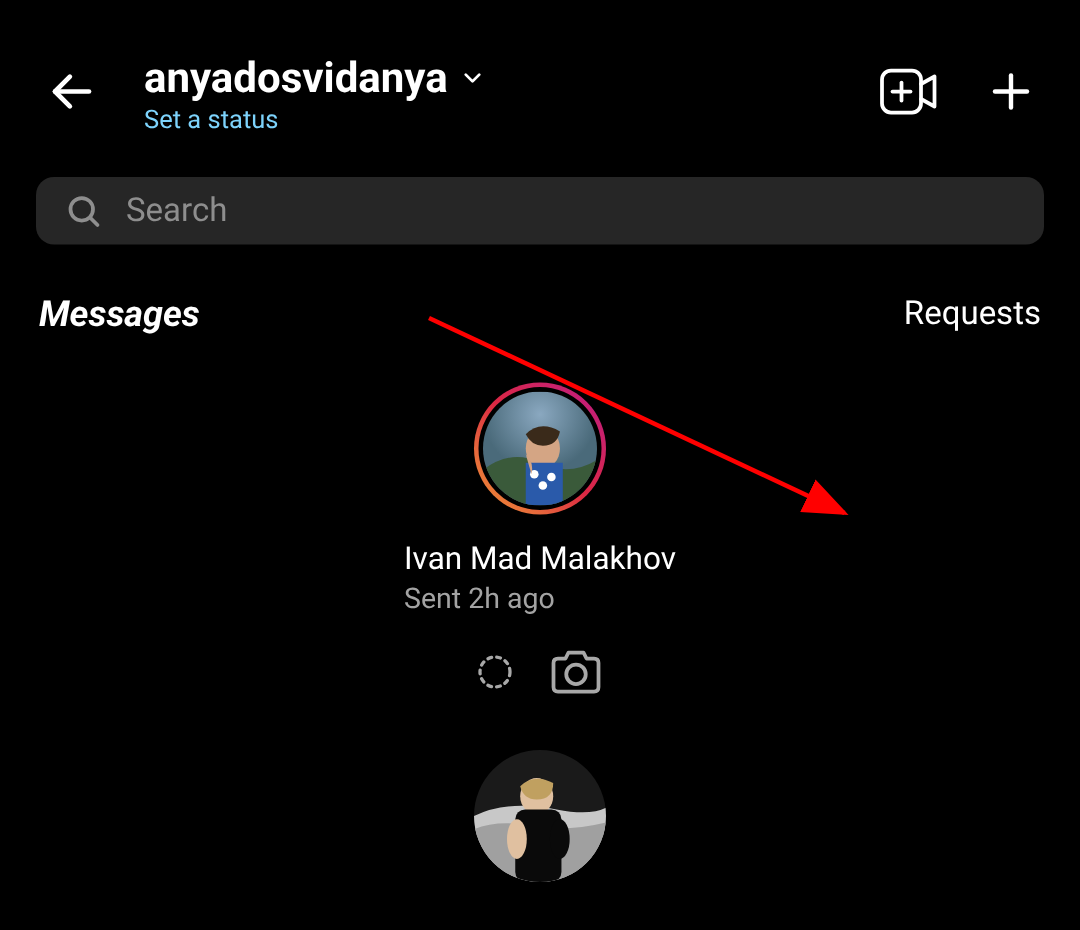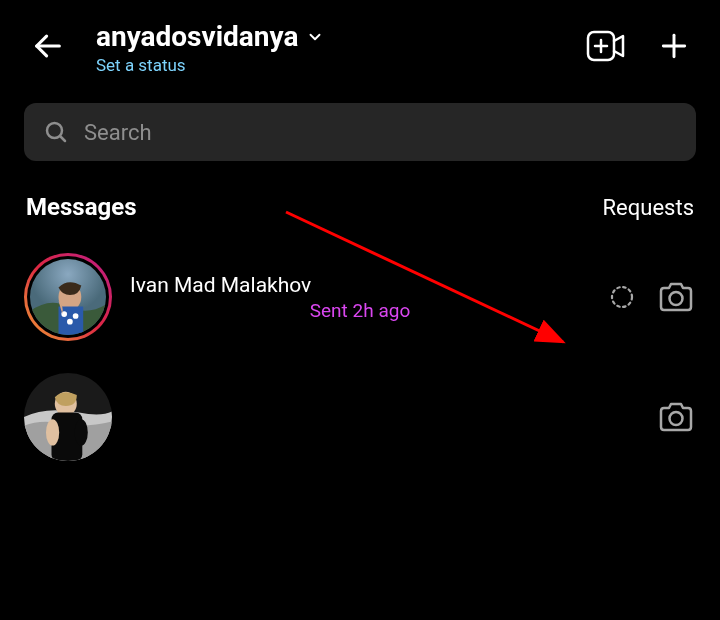--- a/index.html
+++ b/index.html
@@ -12,21 +12,21 @@
       color: #fff;
       font-family: -apple-system, BlinkMacSystemFont, "Segoe UI", Roboto, Helvetica, Arial, sans-serif;
       width: 720px;
       height: 620px;
       overflow: hidden;
       position: relative;
     }
     .header {
       display: flex;
       align-items: center;
-      padding: 16px 24px 12px 24px;
+      padding: 31px 24px 12px 24px;
       gap: 16px;
     }
     .back-btn {
       width: 48px;
       height: 48px;
       display: flex;
       align-items: center;
       justify-content: center;
       cursor: pointer;
     }
@@ -63,56 +63,58 @@
       align-items: center;
       justify-content: center;
       cursor: pointer;
     }
     .search-container {
       padding: 16px 24px 8px 24px;
     }
     .search-bar {
       background: #262626;
       border-radius: 12px;
-      height: 58px;
+      height: 45px;
       display: flex;
       align-items: center;
       padding: 0 20px;
       gap: 16px;
     }
     .search-placeholder {
       font-size: 22px;
       color: #8e8e8e;
     }
     .section-header {
       display: flex;
       justify-content: space-between;
       align-items: center;
       padding: 24px 26px 16px 26px;
     }
     .section-title {
       font-size: 24px;
       font-weight: 700;
       color: #fff;
+      font-style: italic;
     }
     .requests-link {
       font-size: 22px;
       color: #ffffff;
       font-weight: 400;
       cursor: pointer;
     }
     .message-list {
       padding: 0 12px;
     }
     .message-item {
       display: flex;
       align-items: center;
       padding: 16px 12px;
       gap: 18px;
       cursor: pointer;
+      flex-direction: column;
     }
     .avatar-wrapper {
       width: 88px;
       height: 88px;
       border-radius: 50%;
       display: flex;
       align-items: center;
       justify-content: center;
       flex-shrink: 0;
       position: relative;
@@ -144,22 +146,21 @@
       min-width: 0;
     }
     .message-name {
       font-size: 21px;
       color: #fff;
       font-weight: 400;
       margin-bottom: 2px;
     }
     .message-status {
       font-size: 19px;
-      color: #d946ef;
-      text-align: center;
+      color: #a3a3a3;
     }
     .message-actions {
       display: flex;
       align-items: center;
       gap: 20px;
     }
     .disappearing-indicator {
       width: 28px;
       height: 28px;
       display: flex;

